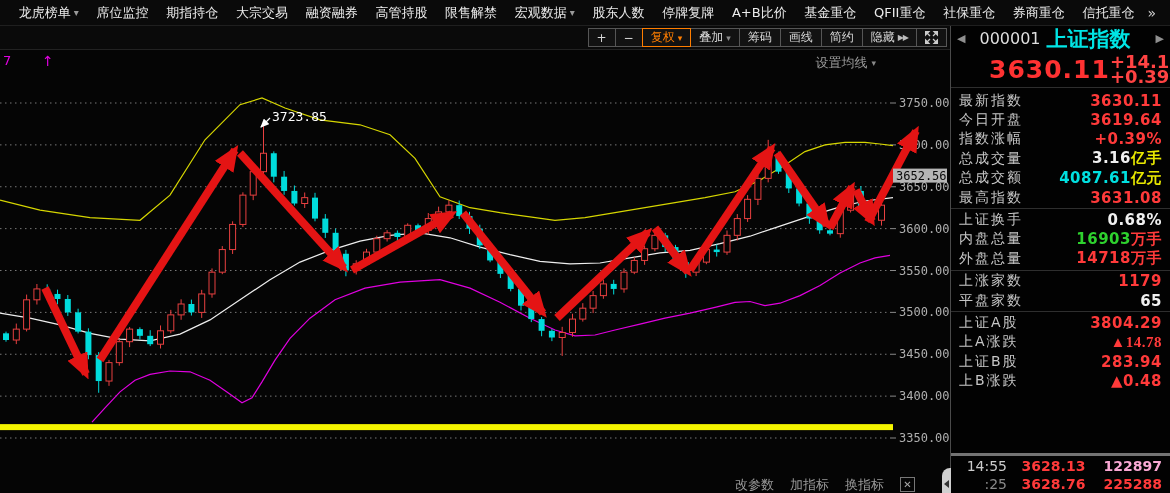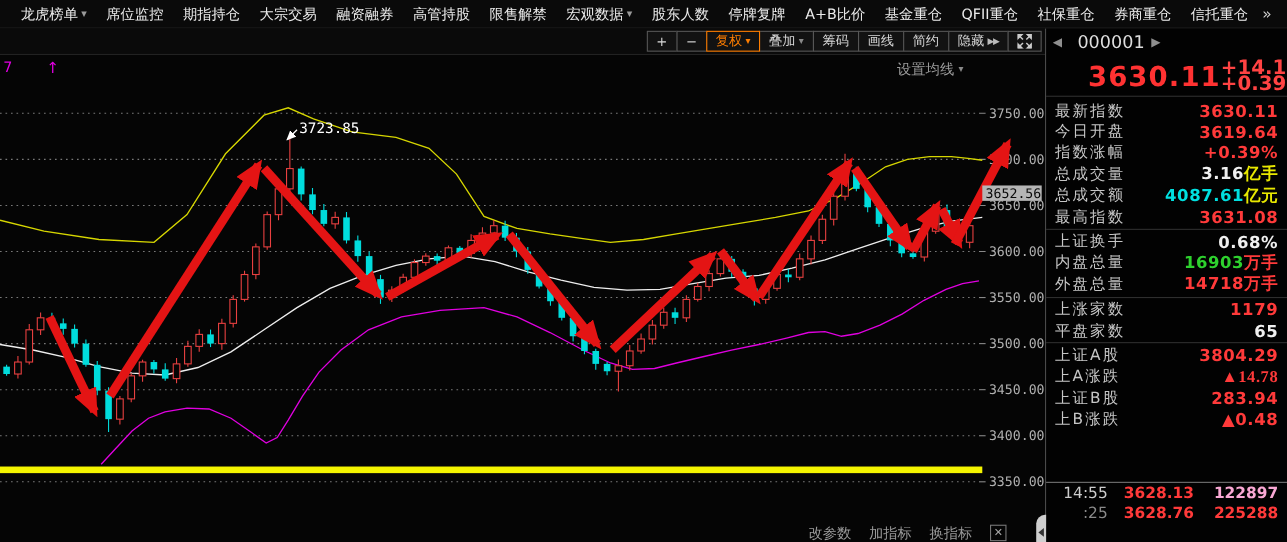--- a/index.html
+++ b/index.html
@@ -46,21 +46,21 @@
                   border-bottom:1px solid #2e2e2e; }
   .rp-price { color:#ff3232; font-size:25px; font-weight:bold; letter-spacing:1px; margin-left:28px;}
   .rp-chg { margin-left:auto; text-align:left; color:#ff4343; font-size:18px; line-height:15px;
             font-weight:bold; }
   .rp-rows { flex:1; padding:2px 0; }
   .rp-group { border-bottom:1px solid #2e2e2e; padding:1px 0; }
   .rp-group:last-child { border-bottom:none; }
   .rp-row { height:19.4px; display:flex; align-items:center; padding:0 8px; }
   .rp-label { color:#c6c6c6; font-size:14px; letter-spacing:2px; }
   .rp-val { margin-left:auto; font-size:15px; font-weight:bold; letter-spacing:.5px; }
-  .rp-ticks { border-top:1px solid #737373; padding:1px 0 17px; }
+  .rp-ticks { border-top:3px solid #737373; padding:1px 0 0; }
   .tick-row { height:18px; display:flex; align-items:center; padding:0 8px; font-size:14px;
               font-weight:bold; }
   .tick-time { width:48px; text-align:right; font-weight:normal; }
   .tick-price { flex:1; text-align:center; }
   .tick-vol { width:62px; text-align:right; }
   .rp-handle { position:absolute; left:-9px; top:442px; width:9px; height:32px;
                background:#cfcfcf; border-radius:8px 0 0 8px; cursor:pointer;
                display:flex; align-items:center; justify-content:center; }
   .rp-handle:after { content:""; width:0; height:0; border-top:4px solid transparent;
                      border-bottom:4px solid transparent; border-right:5px solid #333; }
@@ -411,20 +411,21 @@
           <span class="close-box">✕</span>
         </div>
     </div>
   </div>
 
   <div class="right-panel">
     <div class="rp-handle"></div>
     <div class="rp-header">
       <span class="rp-arrow">◀</span>
       <span class="rp-code">000001</span>
+      <span class="rp-name">上证指数</span>
       <span class="rp-arrow">▶</span>
     </div>
     <div class="rp-price-row">
       <span class="rp-price">3630.11</span>
       <span class="rp-chg">
         <span>+14.14</span><br>
         <span>+0.39%</span>
       </span>
     </div>
     <div class="rp-rows" id="rpRows">

